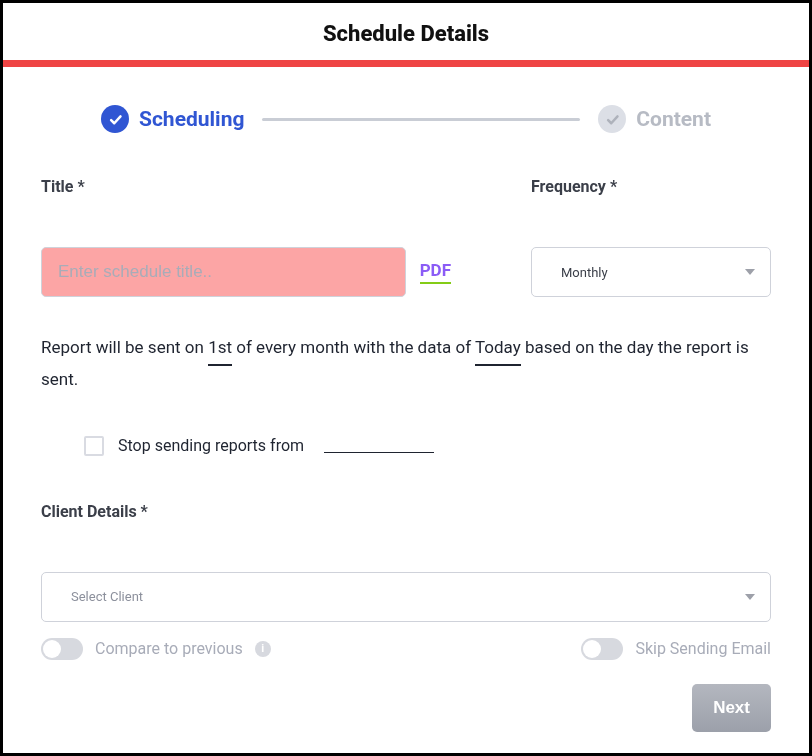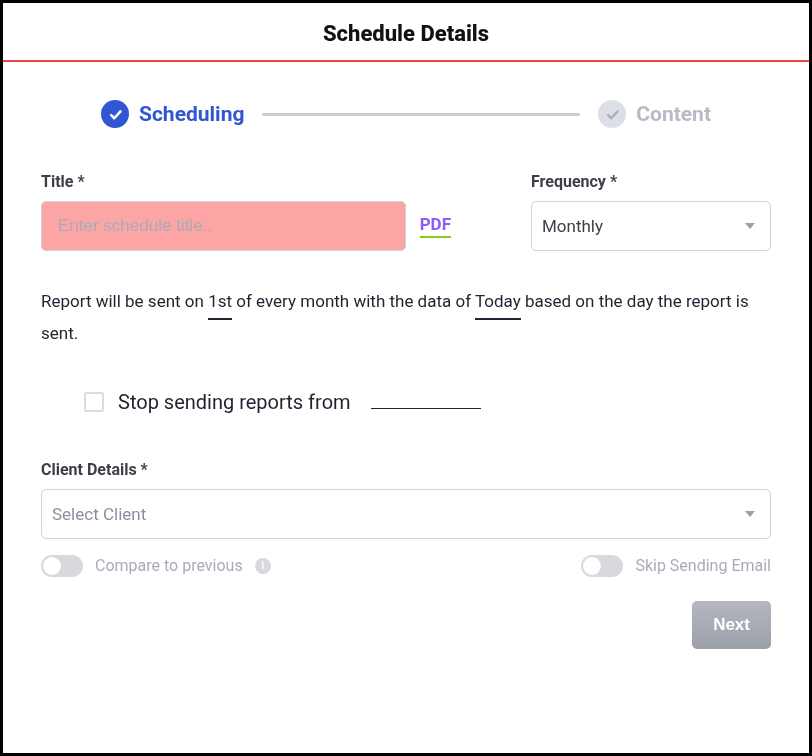--- a/index.html
+++ b/index.html
@@ -13,21 +13,21 @@
   }
   .container {
     width: 100%;
     height: 100%;
     display: flex;
     flex-direction: column;
   }
   .header {
     text-align: center;
     padding: 18px 0 14px;
-    border-bottom: 2px solid #ef4444;
+    border-bottom: 7px solid #ef4444;
   }
   .header h1 {
     font-size: 22px;
     font-weight: 800;
     color: #111;
   }
   .content {
     padding: 38px 38px 28px;
     flex: 1;
     display: flex;
@@ -71,21 +71,21 @@
     background: #c9cdd5;
     border-radius: 2px;
     min-width: 160px;
   }
   
   .row {
     display: flex;
     gap: 16px;
     margin-bottom: 34px;
   }
-  .field { display: flex; flex-direction: column; }
+  .field { display: flex; flex-direction: column; gap: 41px; }
   .field-title { flex: 0 0 410px; }
   .field-freq { flex: 0 0 240px; margin-left: auto; }
   .label {
     font-size: 16px;
     font-weight: 700;
     color: #3b3f49;
     margin-bottom: 10px;
   }
   .input-row { display: flex; align-items: center; gap: 14px; }
   input.text-input {
@@ -111,22 +111,22 @@
   .select-wrap {
     position: relative;
     width: 100%;
   }
   .select {
     width: 100%;
     height: 50px;
     border: 1px solid #cfd2da;
     border-radius: 5px;
     background: #fff;
-    padding: 0 40px 0 10px;
-    font-size: 17px;
+    padding: 0 40px 0 29px;
+    font-size: 13px;
     color: #3b3f49;
     appearance: none;
     cursor: pointer;
     display: flex;
     align-items: center;
   }
   .select.placeholder { color: #8c909c; }
   .caret {
     position: absolute;
     right: 16px;
@@ -147,21 +147,21 @@
   .sentence .uline {
     border-bottom: 2px solid #1f2430;
     padding-bottom: 7px;
     cursor: pointer;
   }
   .checkbox-row {
     display: flex;
     align-items: center;
     gap: 14px;
     margin-bottom: 46px;
-    font-size: 20px;
+    font-size: 16px;
     color: #1f2430;
     padding-left: 43px;
   }
   .cb {
     width: 20px; height: 20px;
     border: 2px solid #d9dbe2;
     border-radius: 2px;
     background: #fff;
     cursor: pointer;
     flex-shrink: 0;

